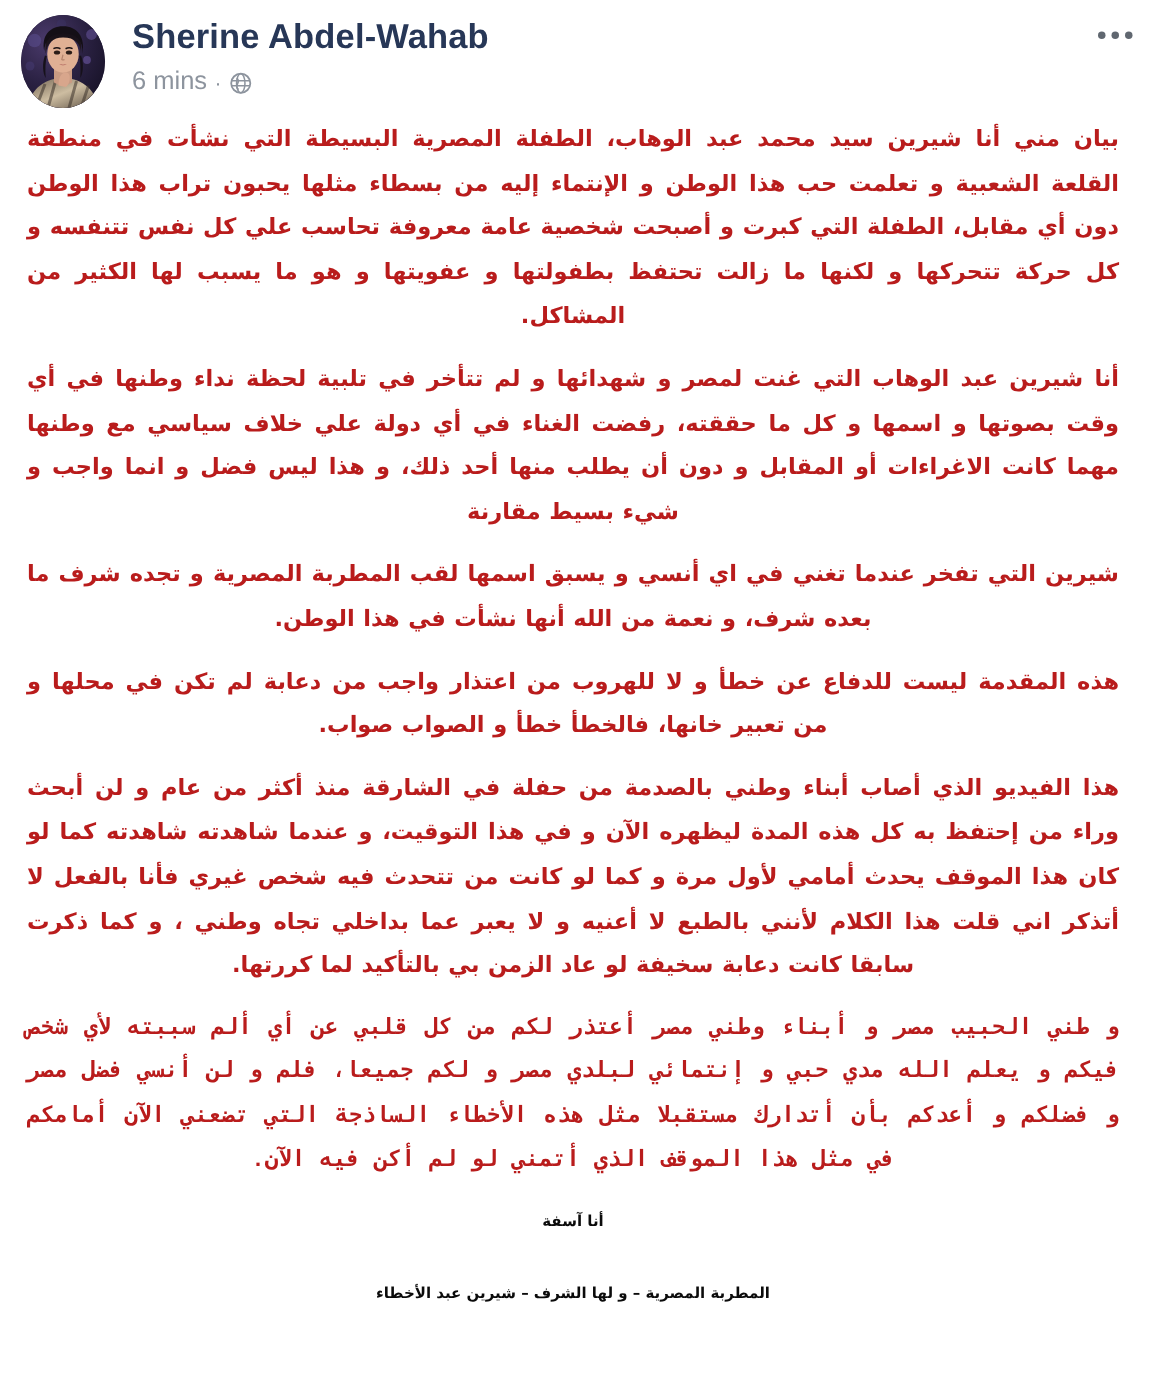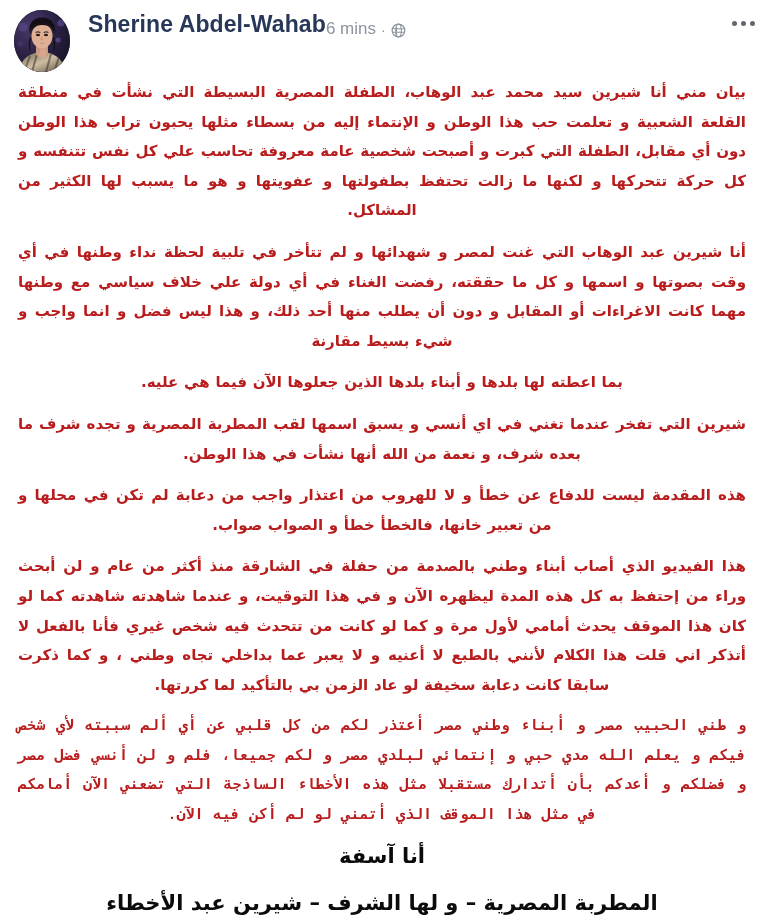--- a/index.html
+++ b/index.html
@@ -44,20 +44,21 @@
     overflow: hidden;
     position: relative;
     background: #2b2340;
   }
   .avatar svg { display: block; width: 100%; height: 100%; }
 
   .header-text {
     margin-left: 18px;
     margin-top: 2px;
     display: flex;
+    flex-direction: column;
     justify-content: flex-start;
   }
 
   .profile-name {
     font-size: 23px;
     font-weight: bold;
     color: #273757;
     letter-spacing: 0.1px;
     line-height: 1.15;
     white-space: nowrap;
@@ -126,21 +127,21 @@
     text-align-last: center;
     direction: rtl;
     unicode-bidi: isolate;
     letter-spacing: 0;
     word-spacing: 0.5px;
   }
   .para.tight { margin-bottom: 11px; font-family: Liberation Mono, monospace; }
 
   .sig-line {
     font-family: "DejaVu Sans", "Liberation Sans", sans-serif;
-    font-size: 21px;
+    font-size: 10px;
     font-weight: bold;
     color: #0b0b0b;
     line-height: 29.6px;
     direction: rtl;
     unicode-bidi: isolate;
     text-align: center;
     margin: 0;
   }
   .sig-sorry { margin-top: 4px; margin-bottom: 18px; }
 </style>
@@ -219,21 +220,20 @@
     <div class="more-menu">
       <i></i>
       <i></i>
       <i></i>
     </div>
   </div>
 
   <div class="post-body">
     <p class="para">بيان مني أنا شيرين سيد محمد عبد الوهاب، الطفلة المصرية البسيطة التي نشأت في منطقة القلعة الشعبية و تعلمت حب هذا الوطن و الإنتماء إليه من بسطاء مثلها يحبون تراب هذا الوطن دون أي مقابل، الطفلة التي كبرت و أصبحت شخصية عامة معروفة تحاسب علي كل نفس تتنفسه و كل حركة تتحركها و لكنها ما زالت تحتفظ بطفولتها و عفويتها و هو ما يسبب لها الكثير من المشاكل.</p>
     <p class="para">أنا شيرين عبد الوهاب التي غنت لمصر و شهدائها و لم تتأخر في تلبية لحظة نداء وطنها في أي وقت بصوتها و اسمها و كل ما حققته، رفضت الغناء في أي دولة علي خلاف سياسي مع وطنها مهما كانت الاغراءات أو المقابل و دون أن يطلب منها أحد ذلك، و هذا ليس فضل و انما واجب و شيء بسيط مقارنة</p>
-    <p class="para">بما اعطته لها بلدها و أبناء بلدها الذين جعلوها الآن فيما هي عليه.</p>
     <p class="para">شيرين التي تفخر عندما تغني في اي أنسي و يسبق اسمها لقب المطربة المصرية و تجده شرف ما بعده شرف، و نعمة من الله أنها نشأت في هذا الوطن.</p>
     <p class="para">هذه المقدمة ليست للدفاع عن خطأ و لا للهروب من اعتذار واجب من دعابة لم تكن في محلها و من تعبير خانها، فالخطأ خطأ و الصواب صواب.</p>
     <p class="para">هذا الفيديو الذي أصاب أبناء وطني بالصدمة من حفلة في الشارقة منذ أكثر من عام و لن أبحث وراء من إحتفظ به كل هذه المدة ليظهره الآن و في هذا التوقيت، و عندما شاهدته شاهدته كما لو كان هذا الموقف يحدث أمامي لأول مرة و كما لو كانت من تتحدث فيه شخص غيري فأنا بالفعل لا أتذكر اني قلت هذا الكلام لأنني بالطبع لا أعنيه و لا يعبر عما بداخلي تجاه وطني ، و كما ذكرت سابقا كانت دعابة سخيفة لو عاد الزمن بي بالتأكيد لما كررتها.</p>
     <p class="para tight">و طني الحبيب مصر و أبناء وطني مصر أعتذر لكم من كل قلبي عن أي ألم سببته لأي شخص فيكم و يعلم الله مدي حبي و إنتمائي لبلدي مصر و لكم جميعا، فلم و لن أنسي فضل مصر و فضلكم و أعدكم بأن أتدارك مستقبلا مثل هذه الأخطاء الساذجة التي تضعني الآن أمامكم في مثل هذا الموقف الذي أتمني لو لم أكن فيه الآن.</p>
     <p class="sig-line sig-sorry">أنا آسفة</p>
     <p class="sig-line">المطربة المصرية – و لها الشرف – شيرين عبد الأخطاء</p>
   </div>
 
 </div>
 

